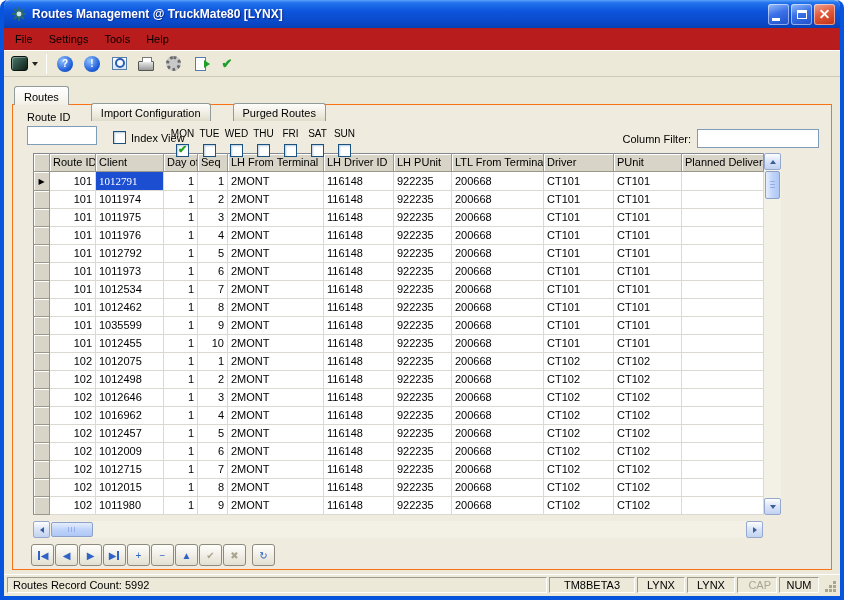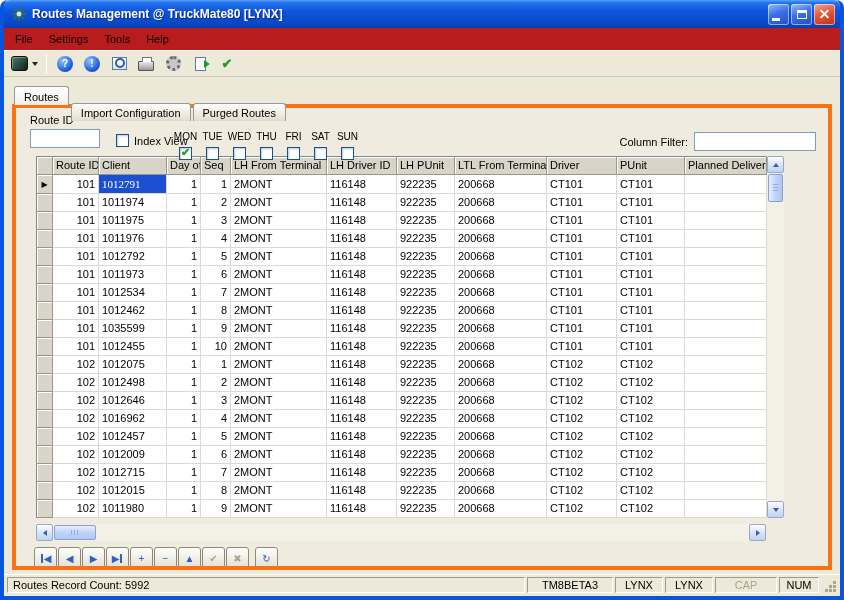--- a/index.html
+++ b/index.html
@@ -50,25 +50,25 @@
   .ico-print::before { content:""; position:absolute; left:3px; top:-5px; width:8px; height:4px;
                        background:#fff; border:1px solid #777; border-bottom:none; }
   .ico-settings { width:15px; height:15px; border-radius:50%; border:3px dotted #6A6A6A; background:#C8C8C8; }
   .ico-export { width:11px; height:14px; background:#fff; border:1px solid #5A7CA8; position:relative; }
   .ico-export::after { content:""; position:absolute; right:-5px; bottom:2px; width:0; height:0;
                        border-top:4px solid transparent; border-bottom:4px solid transparent; border-left:6px solid #1F9E2C; }
   .ico-validate::after { content:"\2714"; color:#1F9E2C; font-size:13px; font-weight:bold; }
 
   
   .content { flex:1; display:flex; flex-direction:column; padding:6px 8px 4px 8px; overflow:hidden; }
-  .tabstrip { height:21px; flex:0 0 21px; display:flex; align-items:flex-end; padding-left:2px; position:relative; z-index:2; }
+  .tabstrip { height:21px; flex:0 0 21px; display:flex; align-items:flex-end; padding-left:2px; position:relative; z-index:2;gap:20px; }
   .tab { padding:3px 9px 2px 9px; border:1px solid #919B9C; border-bottom:none; border-radius:3px 3px 0 0;
          background:linear-gradient(#FDFDFB,#ECE8DA 70%,#E0DCCC); margin-right:2px; position:relative; top:17px; }
   .tab.active { background:linear-gradient(#FFFFFF,#F2F0E6); top:0; padding-top:4px; margin-bottom:-1px; z-index:3; }
-  .tabpage { flex:1; border:4px solid #f97316; background:#EFECDF; padding:6px; display:flex; flex-direction:column; overflow:hidden; }
+  .tabpage { flex:1; border:1px solid #f97316; background:#EFECDF; padding:6px; display:flex; flex-direction:column; overflow:hidden; }
 
   
   .filter-row { position:relative; height:42px; flex:0 0 42px; }
   .lbl { font-size:11px; }
   .txt { height:19px; border:1px solid #7F9DB9; background:#fff; font-family:"Liberation Sans",sans-serif; font-size:11px; padding:1px 3px; }
   .route-id-block { position:absolute; left:8px; top:0; }
   .route-id-block .lbl { margin-bottom:3px; }
   .route-id { width:70px; }
   .index-view { position:absolute; left:94px; top:20px; display:flex; align-items:center; gap:5px; }
   .checkbox { width:13px; height:13px; background:#fff; border:1px solid #1C5280; position:relative;
@@ -623,18 +623,18 @@
 
     </div>
   </div>
 
   <div class="statusbar">
     <div class="status-panel main">Routes Record Count: 5992</div>
 
     <div class="status-panel fixed" style="width: 86px;">TM8BETA3</div>
       <div class="status-panel fixed" style="width: 48px;">LYNX</div>
       <div class="status-panel fixed" style="width: 48px;">LYNX</div>
-      <div class="status-panel fixed muted" style="width: 62px;">CAP</div>
+      <div class="status-panel fixed muted" style="width: 40px; text-align: right;">CAP</div>
       <div class="status-panel fixed" style="width: 40px;">NUM</div>
       <div class="grip"></div>
   </div>
 
 </div>
 
 </body></html>

